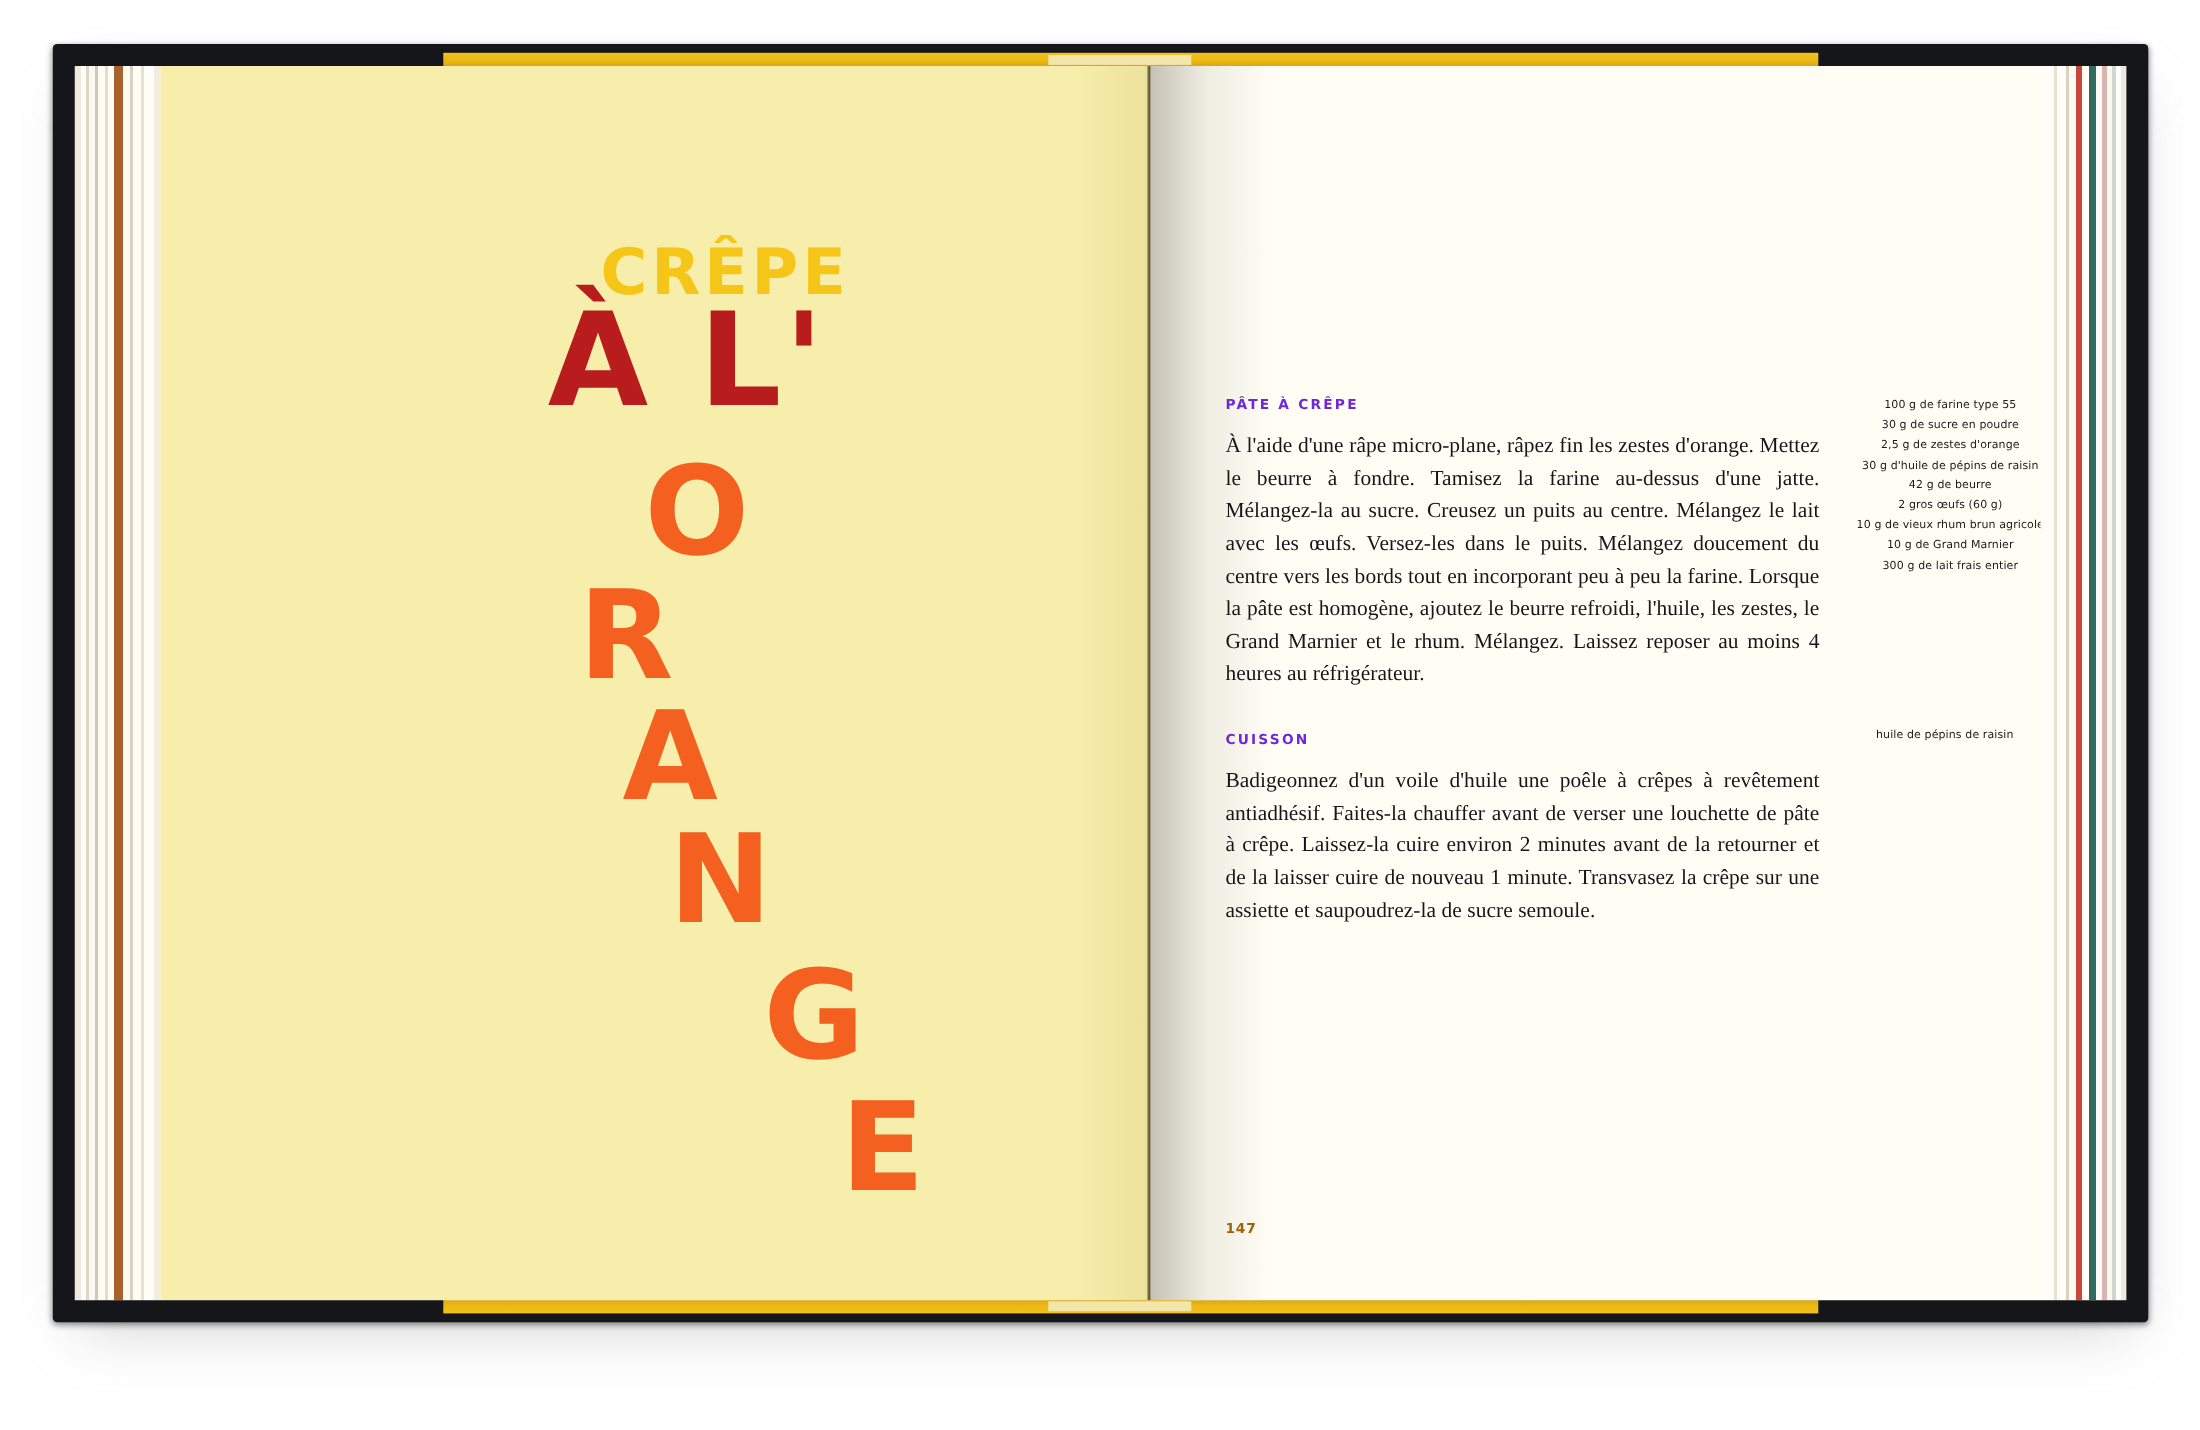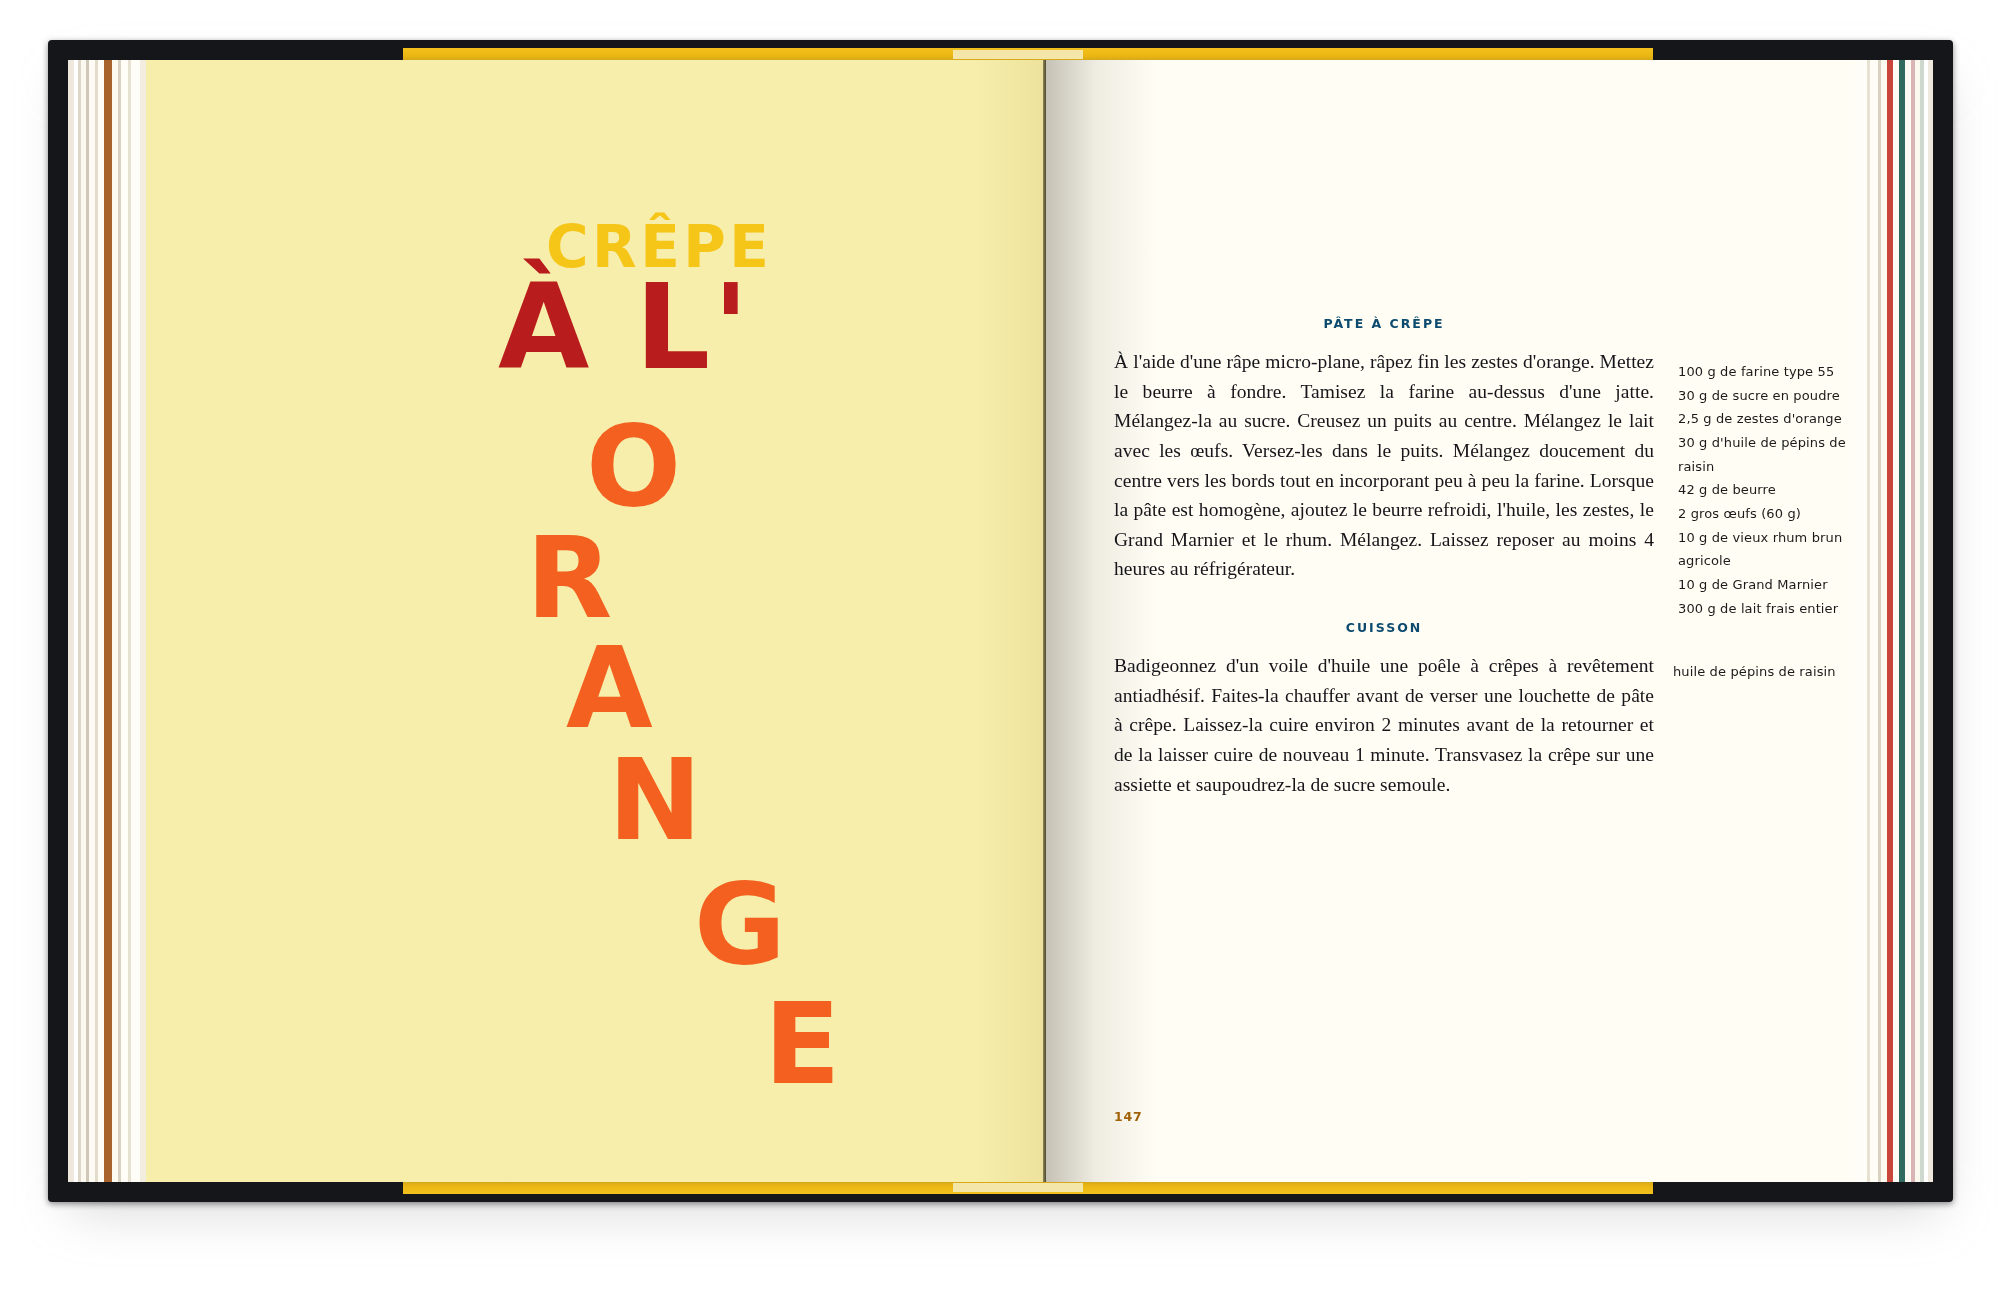--- a/index.html
+++ b/index.html
@@ -233,42 +233,44 @@
   .section {
     position: absolute;
     left: 68px;
     width: 540px;
   }
   .section-title {
     font-family: "DejaVu Sans", sans-serif;
     font-size: 12.5px;
     font-weight: 700;
     letter-spacing: 0.16em;
-    color: #0c4a6e;
-    text-align: center;
+    color: #6d28d9;
+    text-align: left;
     width: 540px;
     margin-bottom: 16px;
+    margin-top: 44px;
   }
   .section-body {
     font-family: "Liberation Serif", serif;
     font-size: 19.5px;
     line-height: 1.52;
     color: #15151a;
     text-align: justify;
     letter-spacing: 0.002em;
   }
 
   .ingredients {
     position: absolute;
     font-family: "DejaVu Sans", sans-serif;
-    font-size: 13px;
+    font-size: 10px;
     line-height: 1.82;
     color: #1b1b1b;
     letter-spacing: 0.01em;
     width: 190px;
+    text-align: center;
   }
 
   .folio {
     position: absolute;
     left: 68px;
     bottom: 58px;
     font-family: "DejaVu Sans", sans-serif;
     font-size: 12.5px;
     font-weight: 700;
     letter-spacing: 0.06em;

